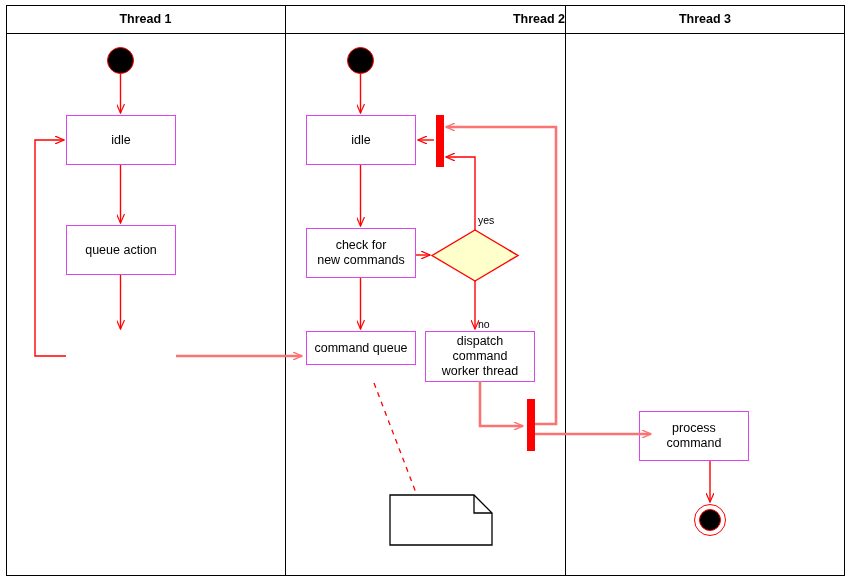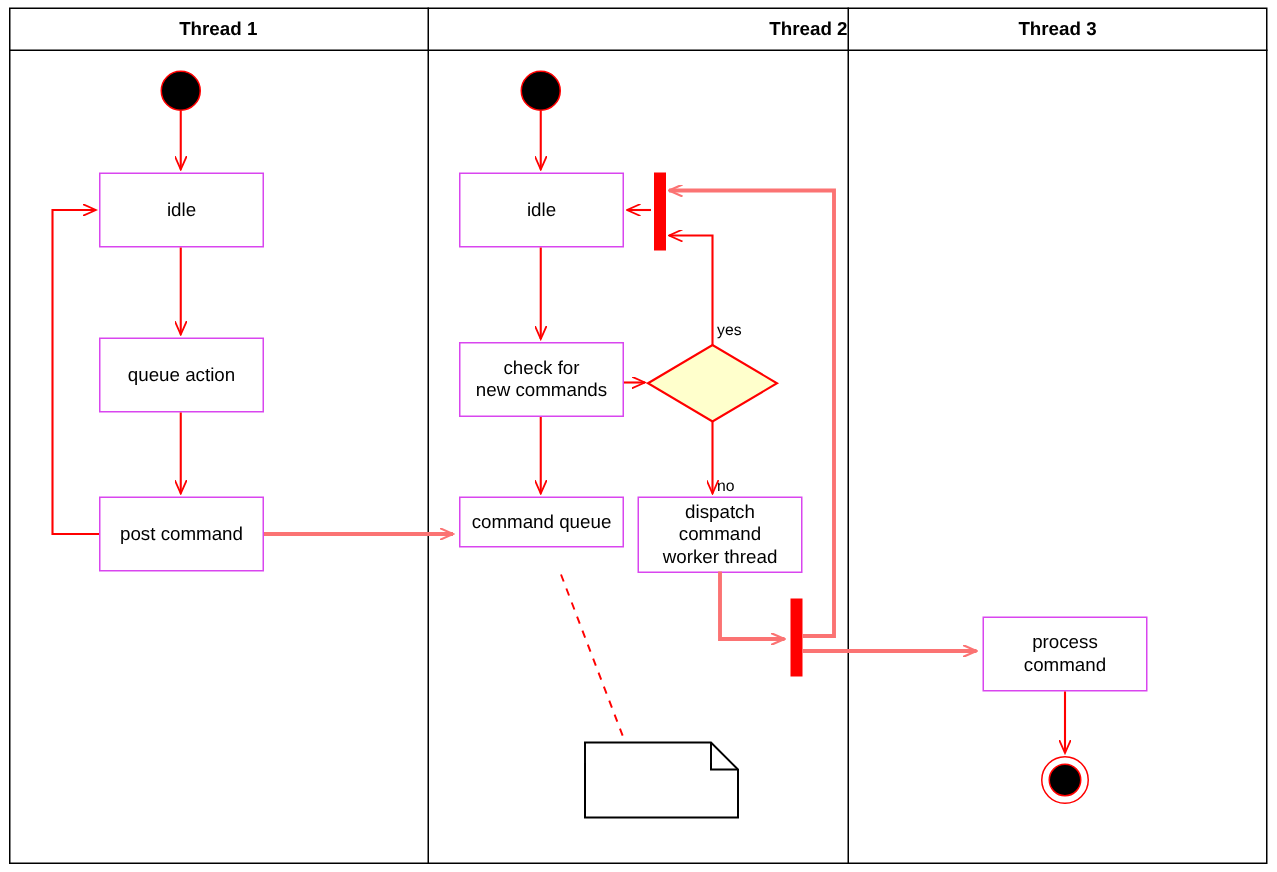--- a/index.html
+++ b/index.html
@@ -136,21 +136,20 @@
   <div class="lane-title" style="left:6px; width:279px;">Thread 1</div>
   <div class="lane-title" style="left:285px; width:280px;text-align:right;">Thread 2</div>
   <div class="lane-title" style="left:565px; width:280px;text-align:center;">Thread 3</div>
 
   <div class="start-node" style="left:107px; top:47px; width:27px; height:27px;"></div>
 
   <div class="node-box" style="left:66px; top:115px; width:110px; height:50px;">idle</div>
 
   <div class="node-box" style="left:66px; top:225px; width:110px; height:50px;">queue action</div>
 
-  <div class="node-box" style="left:66px; top:331px; width:110px; height:50px;">post command</div>
 
   <div class="start-node" style="left:347px; top:47px; width:27px; height:27px;"></div>
 
   <div class="node-box" style="left:306px; top:115px; width:110px; height:50px;">idle</div>
 
   <div class="node-box" style="left:306px; top:228px; width:110px; height:50px;">check for
 new commands</div>
 
   <div class="node-box" style="left:306px; top:331px; width:110px; height:34px;">command queue</div>
 
@@ -163,21 +162,21 @@
   <div class="edge-label" style="left:478px; top:214px;">yes</div>
   <div class="edge-label" style="left:478px; top:277px;margin-top:41px;">no</div>
 
   <div class="bar" style="left:436px; top:115px; width:8px; height:52px;"></div>
 
   <div class="bar" style="left:527px; top:399px; width:8px; height:52px;"></div>
 
   <div class="note-text" style="left:390px; top:503px; width:92px;">critical
 section</div>
 
-  <div class="node-box" style="left:655px; top:411px; width:110px; height:50px;">process
+  <div class="node-box" style="left:639px; top:411px; width:110px; height:50px;">process
 command</div>
 
   <div class="final-node-outer" style="left:694px; top:504px; width:32px; height:32px;"></div>
   <div class="final-node-inner" style="left:699px; top:509px; width:22px; height:22px;"></div>
 
   <svg class="overlay" viewBox="0 0 851 581">
     <defs>
       <marker id="ah" markerWidth="10" markerHeight="8" refX="9" refY="4" orient="auto" markerUnits="userSpaceOnUse">
         <path d="M0,0 L9,4 L0,8" fill="none" stroke="#ff0000" stroke-width="1.2"></path>
       </marker>

